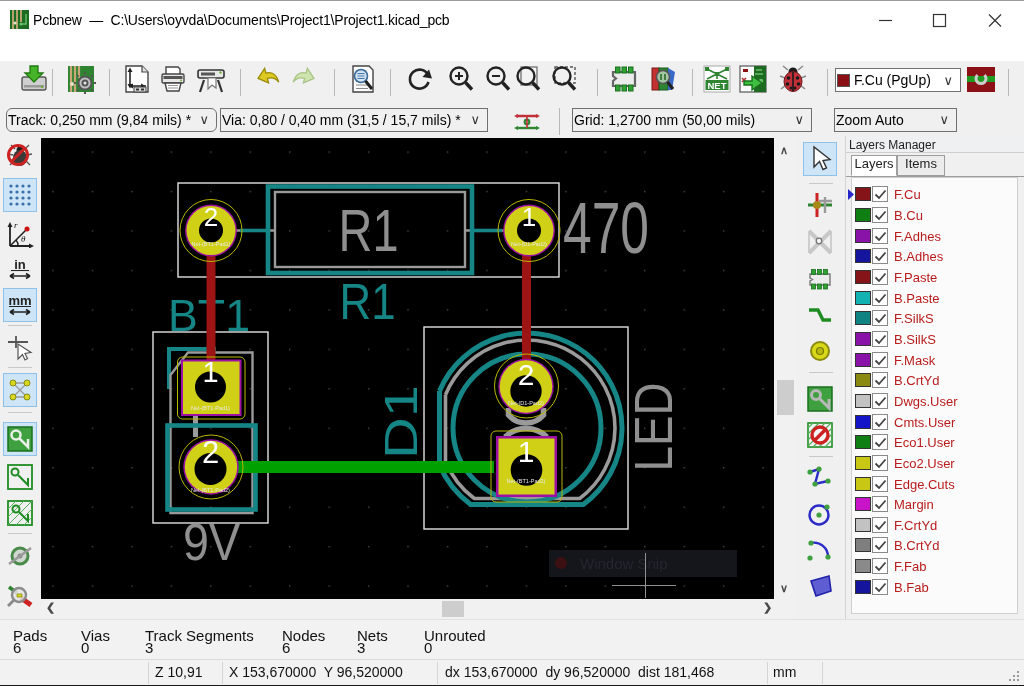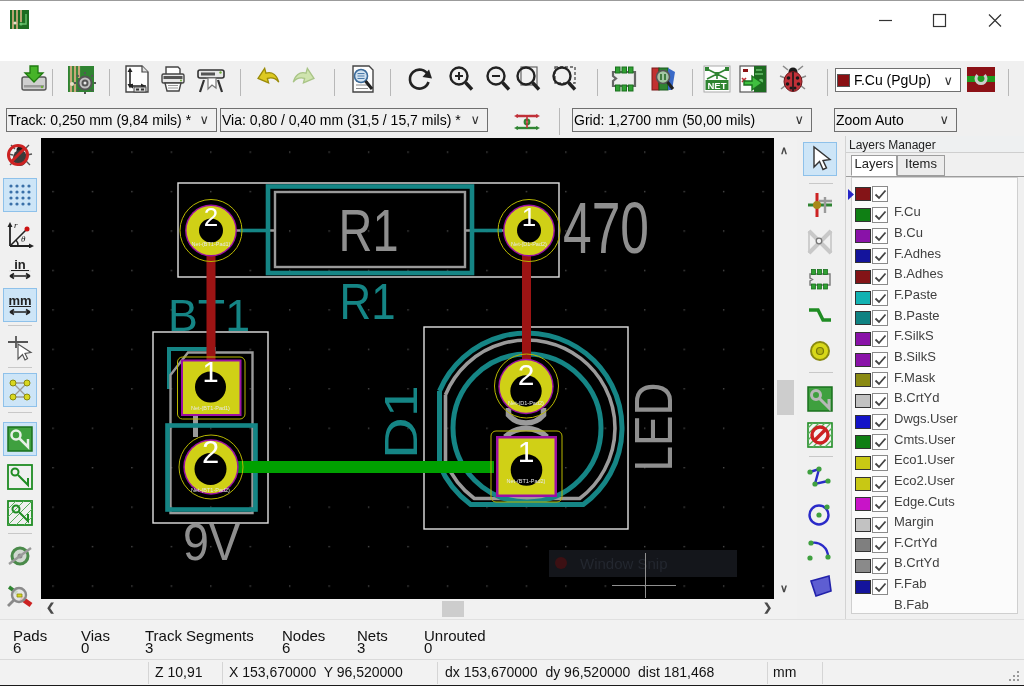--- a/index.html
+++ b/index.html
@@ -42,21 +42,21 @@
   .tab { position:absolute; top:19px; height:21px; font-size:13px; color:#222; text-align:center;
     border:1px solid #9d9d9d; }
   #tab-layers { left:5px; width:46px; background:#fff; border-bottom:1px solid #fff; z-index:2; }
   #tab-items { left:51px; width:48px; background:#ececec; }
   #tabline { position:absolute; left:0; top:40px; width:179px; height:1px; background:#9d9d9d; }
   .lrow { position:absolute; left:0; width:179px; height:20px; }
   .sw { position:absolute; left:9px; top:3px; width:16px; height:14px; border:1px solid #333; }
   .cb { position:absolute; left:26px; top:2px; width:16px; height:16px; border:1px solid #8a8a8a;
     background:#fff; }
   .cb svg { position:absolute; left:1px; top:2px; }
-  .lname { position:absolute; left:48px; top:3px; font-size:13px; color:#404040;margin-top:17px; }
+  .lname { position:absolute; left:48px; top:3px; font-size:13px; color:#b91c1c; }
 
   
   #status1 { left:0; top:618px; width:1024px; height:40px; background:#f2f2f2;
     border-top:1px solid #e0e0e0; }
   .s1l { position:absolute; top:7px; font-size:15px; color:#111; }
   .s1v { position:absolute; top:19px; font-size:15px; color:#111; }
   #status2 { left:0; top:658px; width:1024px; height:26px; background:#f2f2f2;
     border-top:1px solid #dadada; font-size:14px; color:#111; }
   .s2sep { position:absolute; top:2px; width:1px; height:22px; background:#d5d5d5; }
   .s2t { position:absolute; top:4px; white-space:nowrap; }
@@ -67,20 +67,21 @@
 <div id="win">
 
   <div id="titlebar" class="abs">
     <svg class="abs" style="left:10px;top:8px" width="19" height="19" viewBox="0 0 19 19">
         <rect x="0" y="0" width="19" height="19" fill="#1d6b21"></rect>
         <path d="M3 0 V19 M7 0 V19 M11 0 V12" stroke="#c8a878" stroke-width="1.8" fill="none"></path>
         <circle cx="5" cy="13" r="1.6" fill="#e8e0c8"></circle>
         <circle cx="11" cy="14" r="1.6" fill="#67c06b"></circle>
         <path d="M11 14 H16 V4" stroke="#67c06b" stroke-width="1.4" fill="none"></path>
       </svg>
+    <div class="abs" id="title-text">Pcbnew&nbsp; —&nbsp; C:\Users\oyvda\Documents\Project1\Project1.kicad_pcb</div>
     <svg class="abs" style="left:872px;top:9px" width="140" height="20">
       <line x1="7" y1="9.5" x2="20" y2="9.5" stroke="#333" stroke-width="1.2"></line>
       <rect x="61.5" y="3.5" width="12" height="12" fill="none" stroke="#333" stroke-width="1.2"></rect>
       <path d="M117 3.5 L129 15.5 M129 3.5 L117 15.5" stroke="#333" stroke-width="1.2" fill="none"></path>
     </svg>
   </div>
 
 
   <div id="toolbar1" class="abs">
     <div class="tsep" style="left:52px"></div>
@@ -230,21 +231,21 @@
     </div>
     <div class="abs" style="left:967px;top:6px;width:28px;height:25px;background:#8c1116;">
       <div class="abs" style="left:0;top:9px;width:28px;height:6px;background:#1f9a1f;"></div>
       <svg class="abs" width="28" height="25">
           <path d="M17.5 8 A5 5 0 1 1 10.5 8" fill="none" stroke="#cccccc" stroke-width="3"></path>
         </svg>
     </div>
   </div>
 
   <div id="toolbar2" class="abs">
-    <div class="combo" style="left:6px; width:211px;">Track: 0,250 mm (9,84 mils) *<span class="chev">∨</span></div>
+    <div class="combo" style="left:6px; width:211px;border-radius:6px;">Track: 0,250 mm (9,84 mils) *<span class="chev">∨</span></div>
     <div class="combo" style="left:220px; width:268px;">Via: 0,80 / 0,40 mm (31,5 / 15,7 mils) *<span class="chev">∨</span></div>
     <svg class="abs" style="left:512px;top:5px" width="30" height="26" viewBox="0 0 30 26">
         <path d="M4 7 H13 M17 7 H26" stroke="#c03038" stroke-width="2.4"></path>
         <path d="M13 7 L17 7" stroke="#c03038" stroke-width="2.4"></path>
         <path d="M2 7 L6 5 V9 Z M28 7 L24 5 V9 Z" fill="#c03038"></path>
         <path d="M4 19 H26" stroke="#2f8432" stroke-width="2.4"></path>
         <path d="M2 19 L6 17 V21 Z M28 19 L24 17 V21 Z" fill="#2f8432"></path>
         <circle cx="15" cy="13" r="3.4" fill="#2f8432"></circle>
         <circle cx="15" cy="13" r="1.2" fill="#f0f0f0"></circle>
         <path d="M15 7 V19" stroke="#c03038" stroke-width="1.6"></path>

